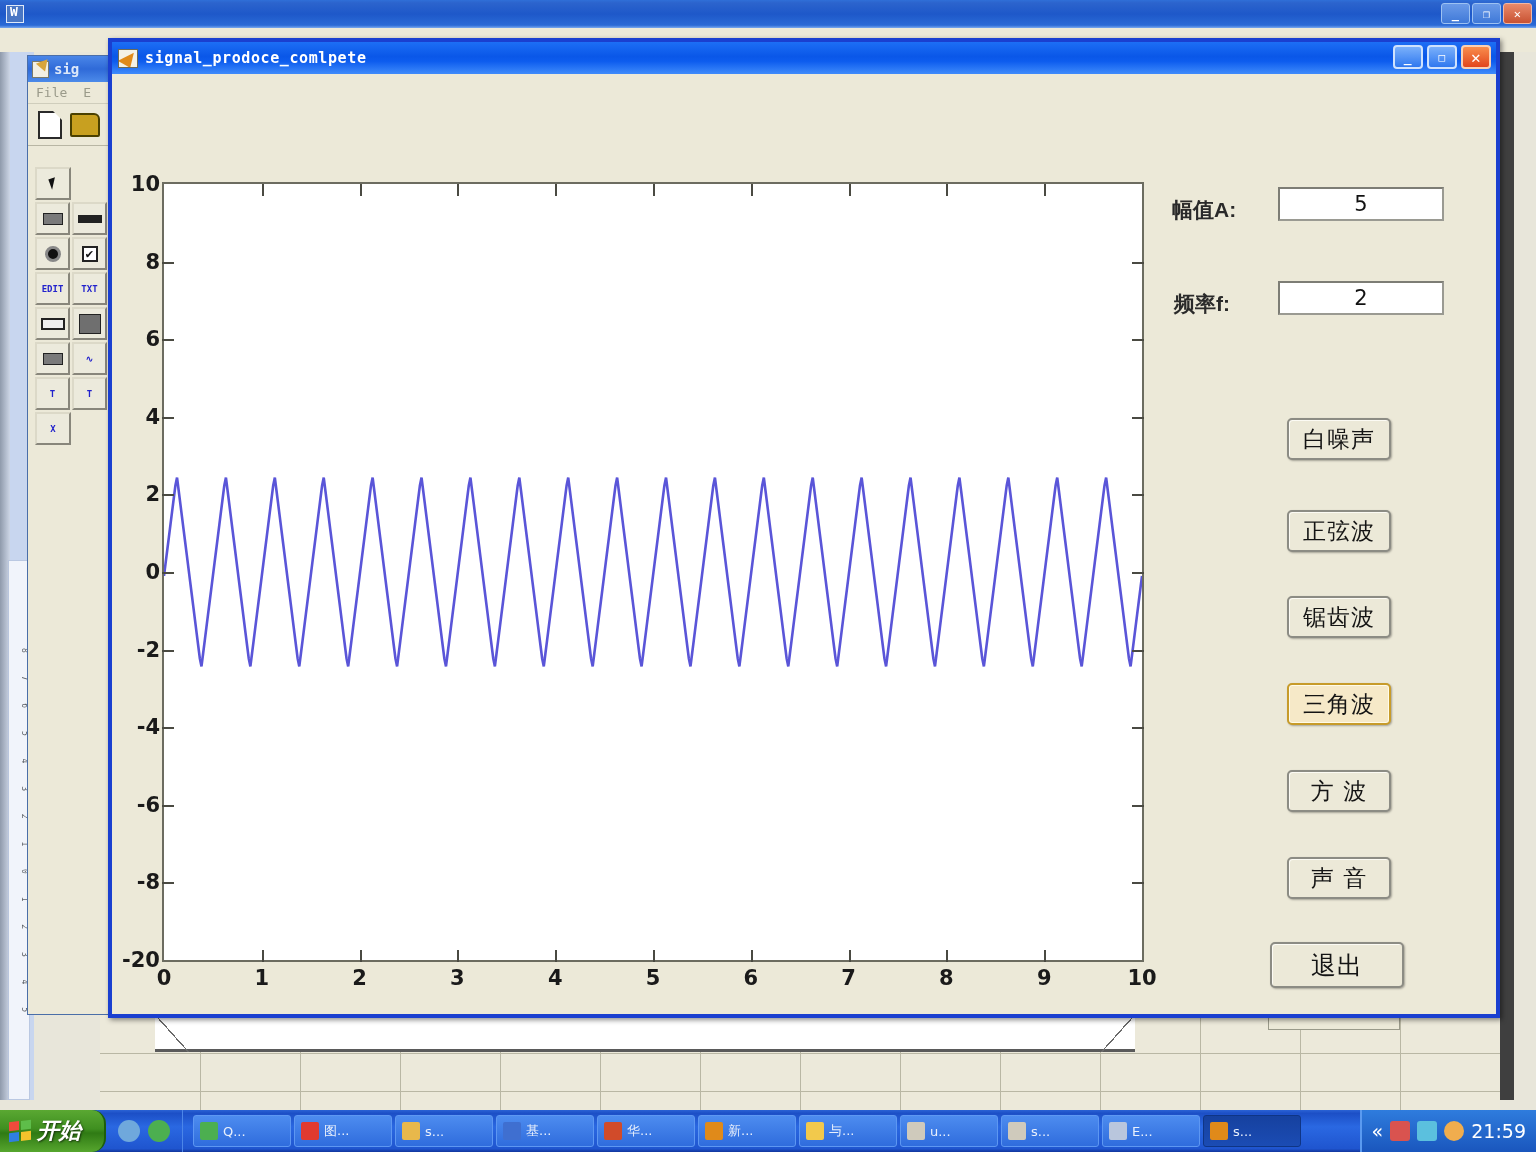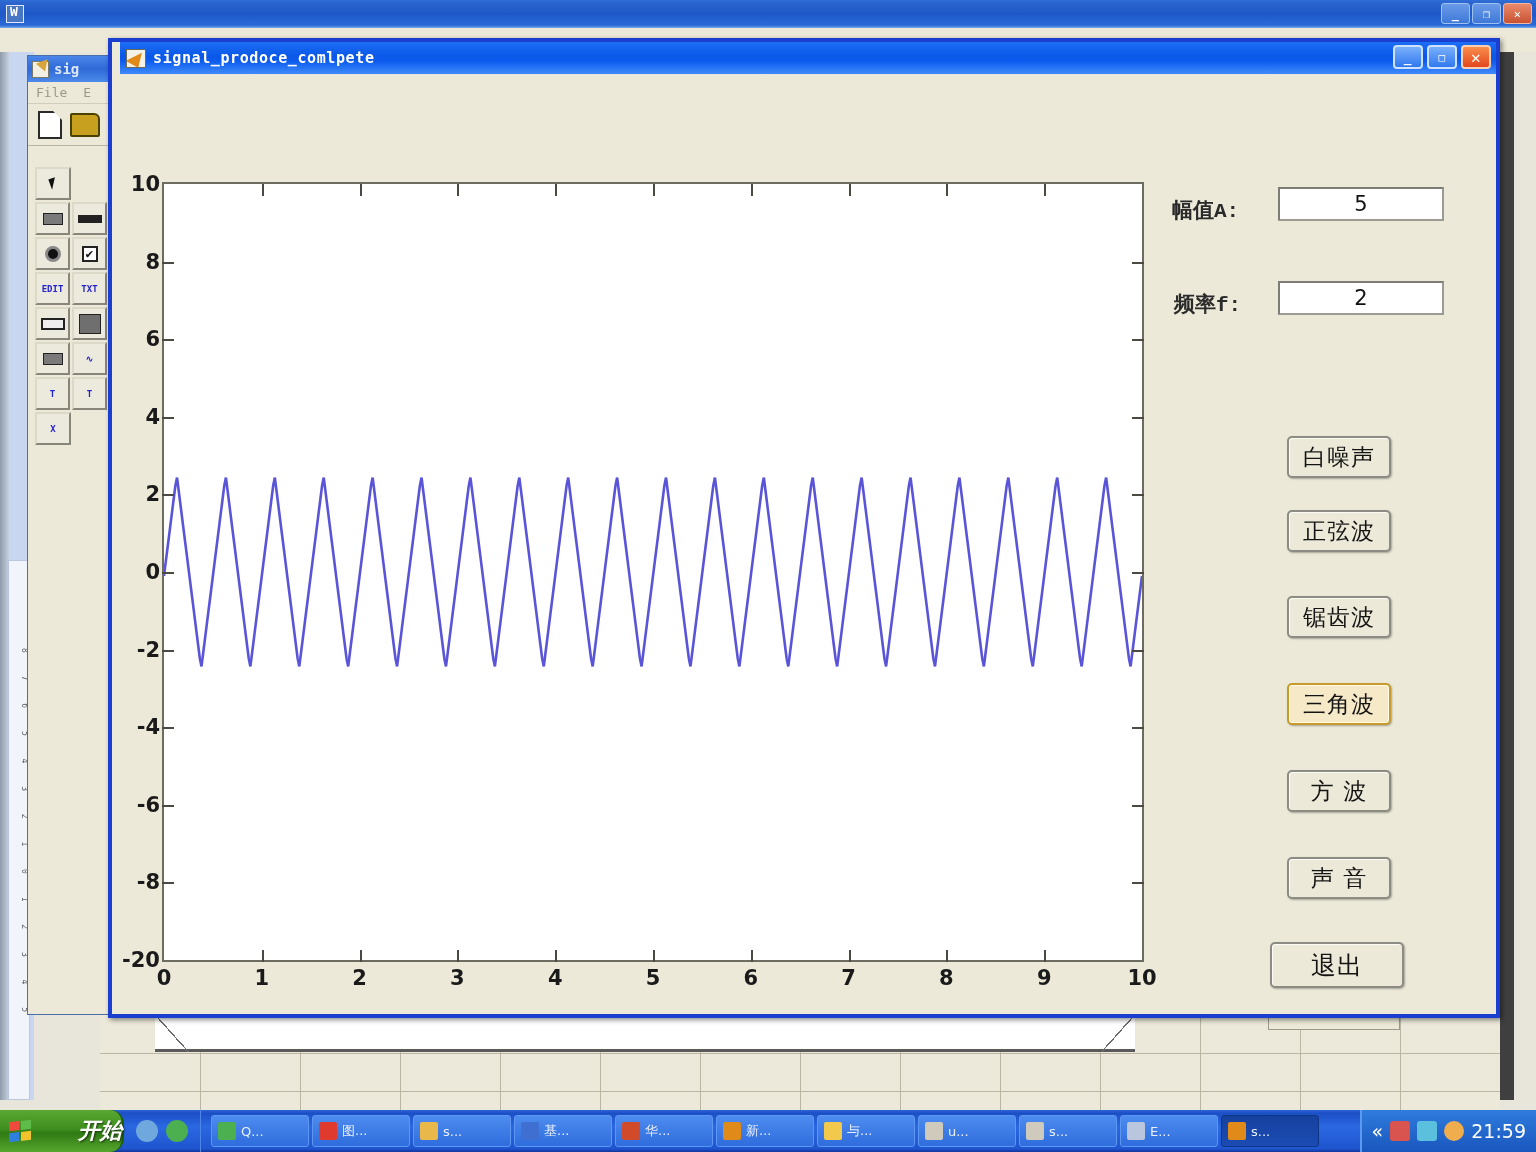--- a/index.html
+++ b/index.html
@@ -204,21 +204,20 @@
   .bars-g { width: 22px; height: 20px; background: #6f6f6f; border: 1px solid #222; }
   .mono-blue { color: #2222cc; }
 
   
   #fig {
     position: absolute; left: 108px; top: 38px;
     width: 1392px; height: 980px;
     border: 4px solid #1a3fd0;
     background: #ece9d8;
     box-shadow: 2px 2px 5px rgba(0,0,0,.45);
-    padding-left: 8px;
   }
   #fig-title {
     height: 32px;
     background: linear-gradient(to bottom,#1d6ef5 0%,#0a57e8 45%,#0d5cee 60%,#3f8bfb 100%);
     display: flex; align-items: center; padding-left: 6px;
     color: #ffffff;
     font-family: "DejaVu Sans Mono", monospace;
     font-size: 15px; font-weight: bold; letter-spacing: .6px;
     position: relative;
   }
@@ -283,21 +282,21 @@
   }
   .ytick-mark.r { left: auto; right: 42px; }
   .xtick-mark {
     position: absolute; top: 778px; width: 2px; height: 12px; background: #4a4a42;
   }
   .xtick-mark.t { top: 12px; }
 
   
   .ctl-label {
     position: absolute;
-    font-family: Liberation Mono, monospace;
+    font-family: Liberation Sans, sans-serif;
     font-size: 21px; font-weight: bold; color: #2a2a2a;
     white-space: nowrap;
   }
   .ctl-edit {
     position: absolute;
     width: 166px; height: 34px;
     background: #ffffff;
     border: 2px solid #9a9a92;
     border-top-color: #7d7d75; border-left-color: #7d7d75;
     display: flex; align-items: center; justify-content: center;
@@ -323,29 +322,28 @@
   }
   .gbtn.wide { width: 134px; height: 46px; font-size: 25px; }
 
   
   #taskbar {
     position: absolute; left: 0; bottom: 0; width: 1536px; height: 42px;
     background: linear-gradient(to bottom,#2b62d4 0%,#1c4fc6 8%,#2a68e2 40%,#1f55cf 92%,#12369c 100%);
     display: flex; align-items: center;
   }
   #start-btn {
-    width: 124px; height: 42px;
+    width: 106px; height: 42px;
     background: linear-gradient(to bottom,#5aa832 0%,#3f8f20 45%,#2f7a14 55%,#57a62e 100%);
     border-right: 2px solid #1d5e0a;
     border-radius: 0 14px 14px 0;
     display: flex; align-items: center; gap: 6px; padding-left: 9px;
     color: #fff; font-size: 22px; font-style: italic; font-weight: bold;
     text-shadow: 1px 1px 2px rgba(0,0,0,.6);
     font-family: "DejaVu Sans", sans-serif;
-    justify-content: space-between;
   }
   .flag {
     width: 22px; height: 20px; display: grid;
     grid-template-columns: 1fr 1fr; grid-template-rows: 1fr 1fr;
     gap: 1.5px; transform: skewY(-6deg);
   }
   .flag i { display:block; }
   .flag i:nth-child(1){background:#f04a3c;}
   .flag i:nth-child(2){background:#5ebd4a;}
   .flag i:nth-child(3){background:#2f7fe0;}
@@ -582,21 +580,21 @@
           <div class="xtick-mark t" style="left: 918.2px;"></div>
           <div class="xtick-lab" style="left: 1016px;">10</div>
         </div>
 
       <div class="ctl-label" style="left:1060px; top:122px;">幅值A:</div>
       <div class="ctl-edit" style="left:1166px; top:113px;">5</div>
 
       <div class="ctl-label" style="left:1062px; top:216px;">频率f:</div>
       <div class="ctl-edit" style="left:1166px; top:207px;">2</div>
 
-      <div class="gbtn" style="left:1175px; top:362px;font-family:Liberation Mono, monospace;">白噪声</div>
+      <div class="gbtn" style="left:1175px; top:344px;font-family:Liberation Mono, monospace;">白噪声</div>
       <div class="gbtn" style="left:1175px; top:436px;">正弦波</div>
       <div class="gbtn" style="left:1175px; top:522px;">锯齿波</div>
       <div class="gbtn selected" style="left:1175px; top:609px;">三角波</div>
       <div class="gbtn" style="left:1175px; top:696px;">方 波</div>
       <div class="gbtn" style="left:1175px; top:783px;">声 音</div>
       <div class="gbtn wide" style="left:1158px; top:868px;">退出</div>
 
     </div>
   </div>
 

